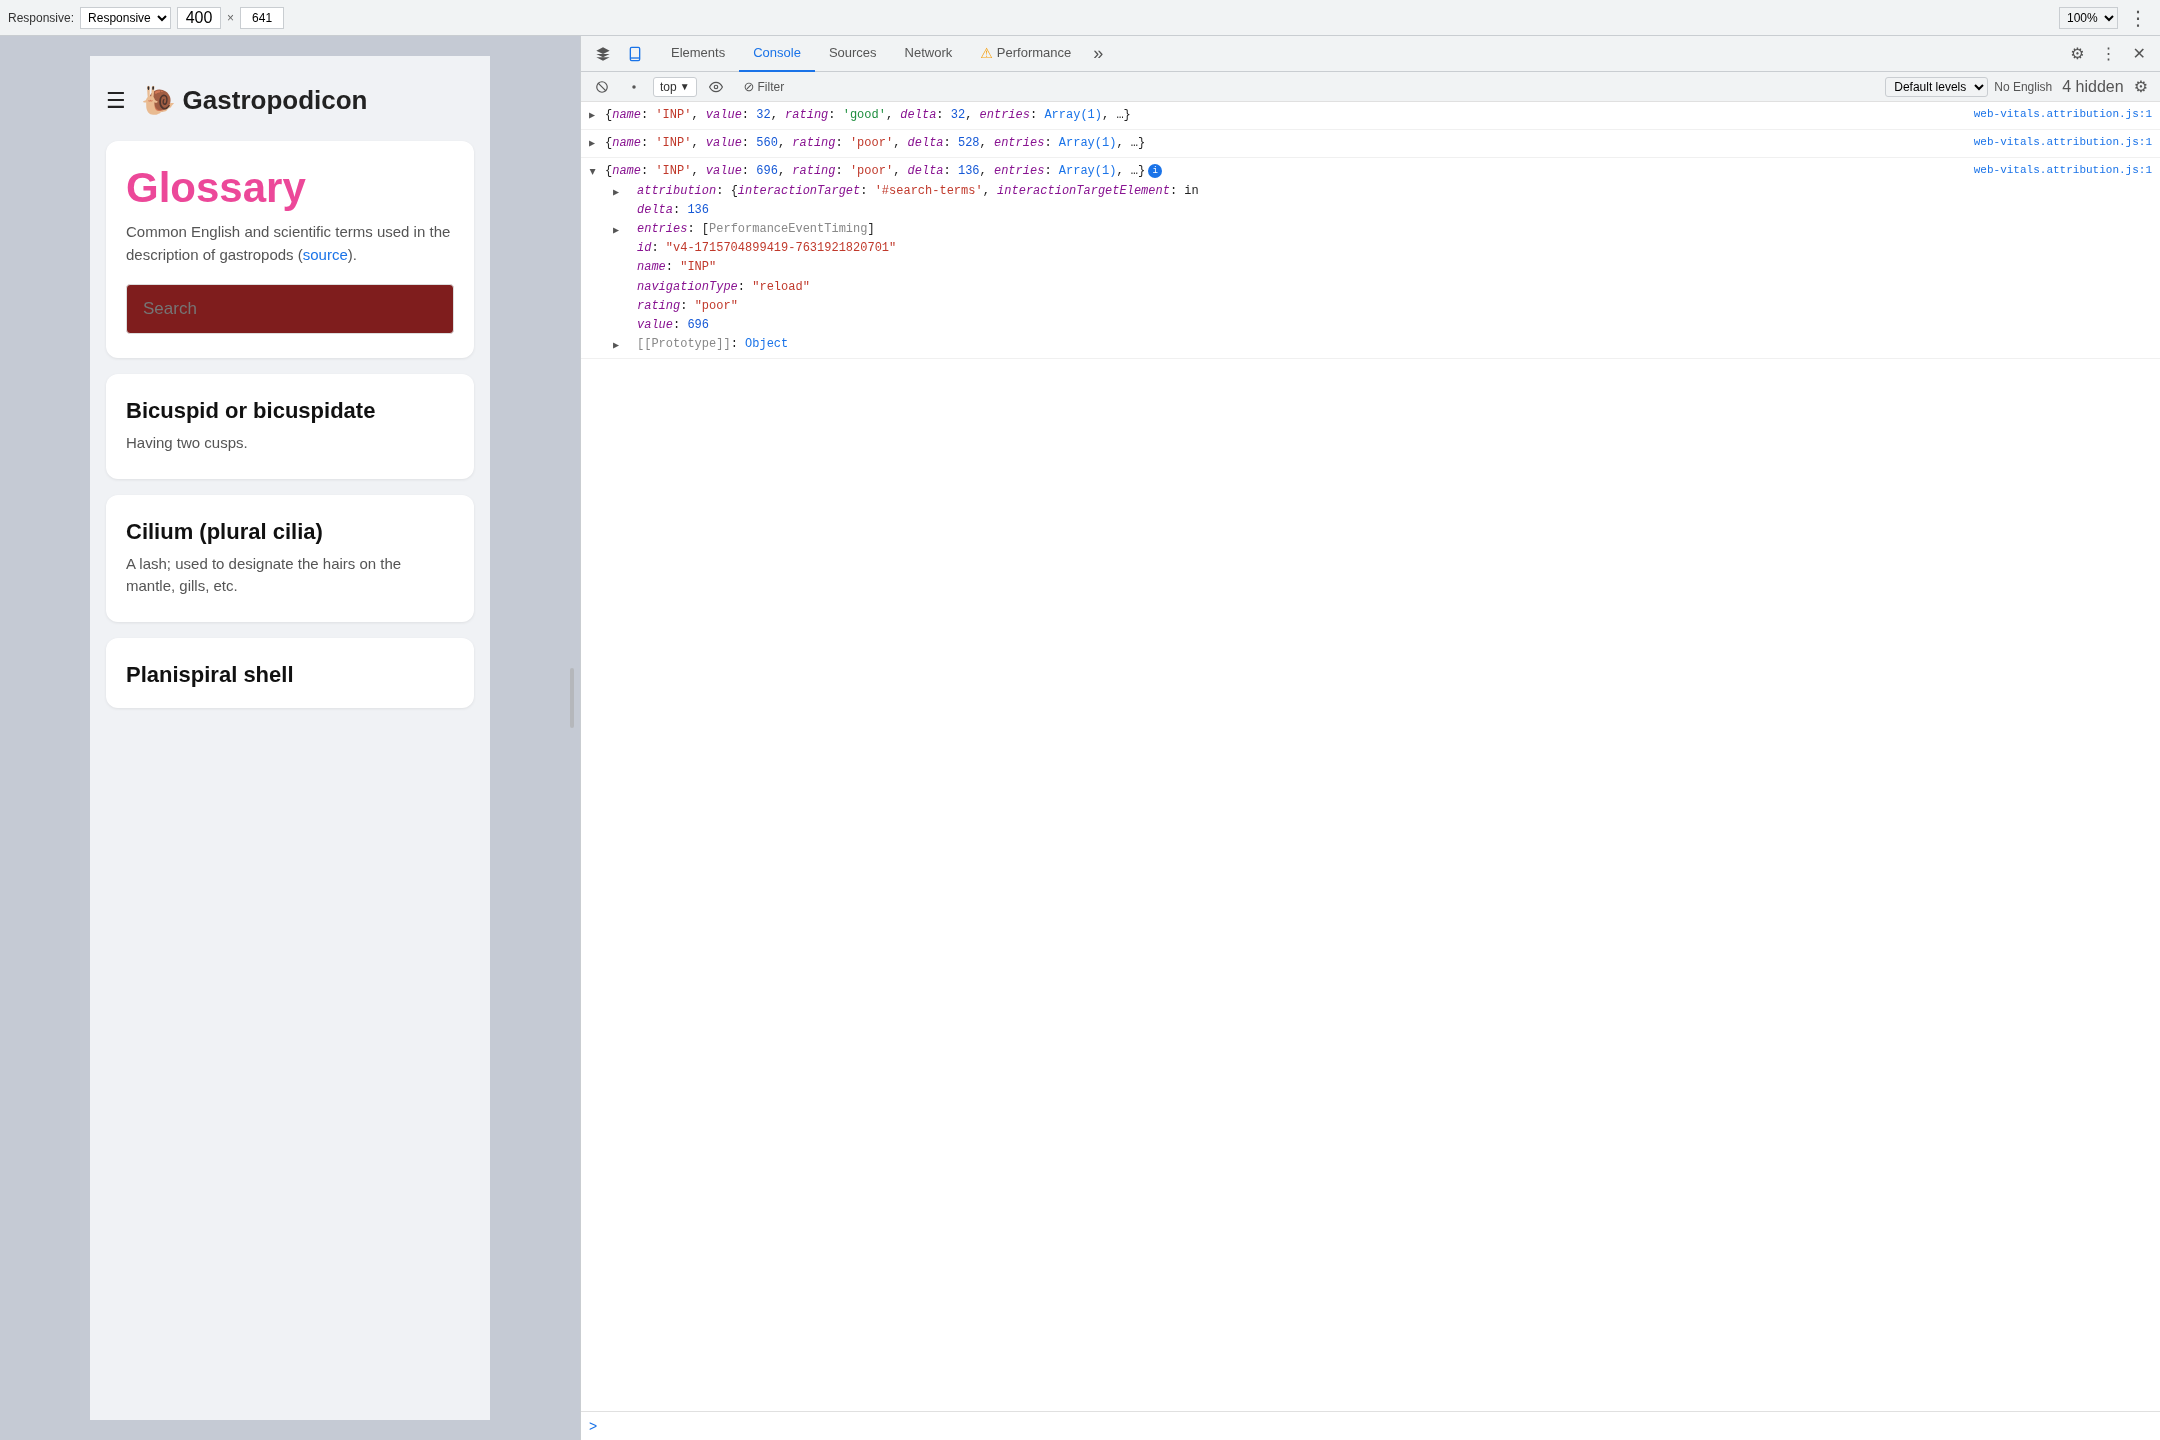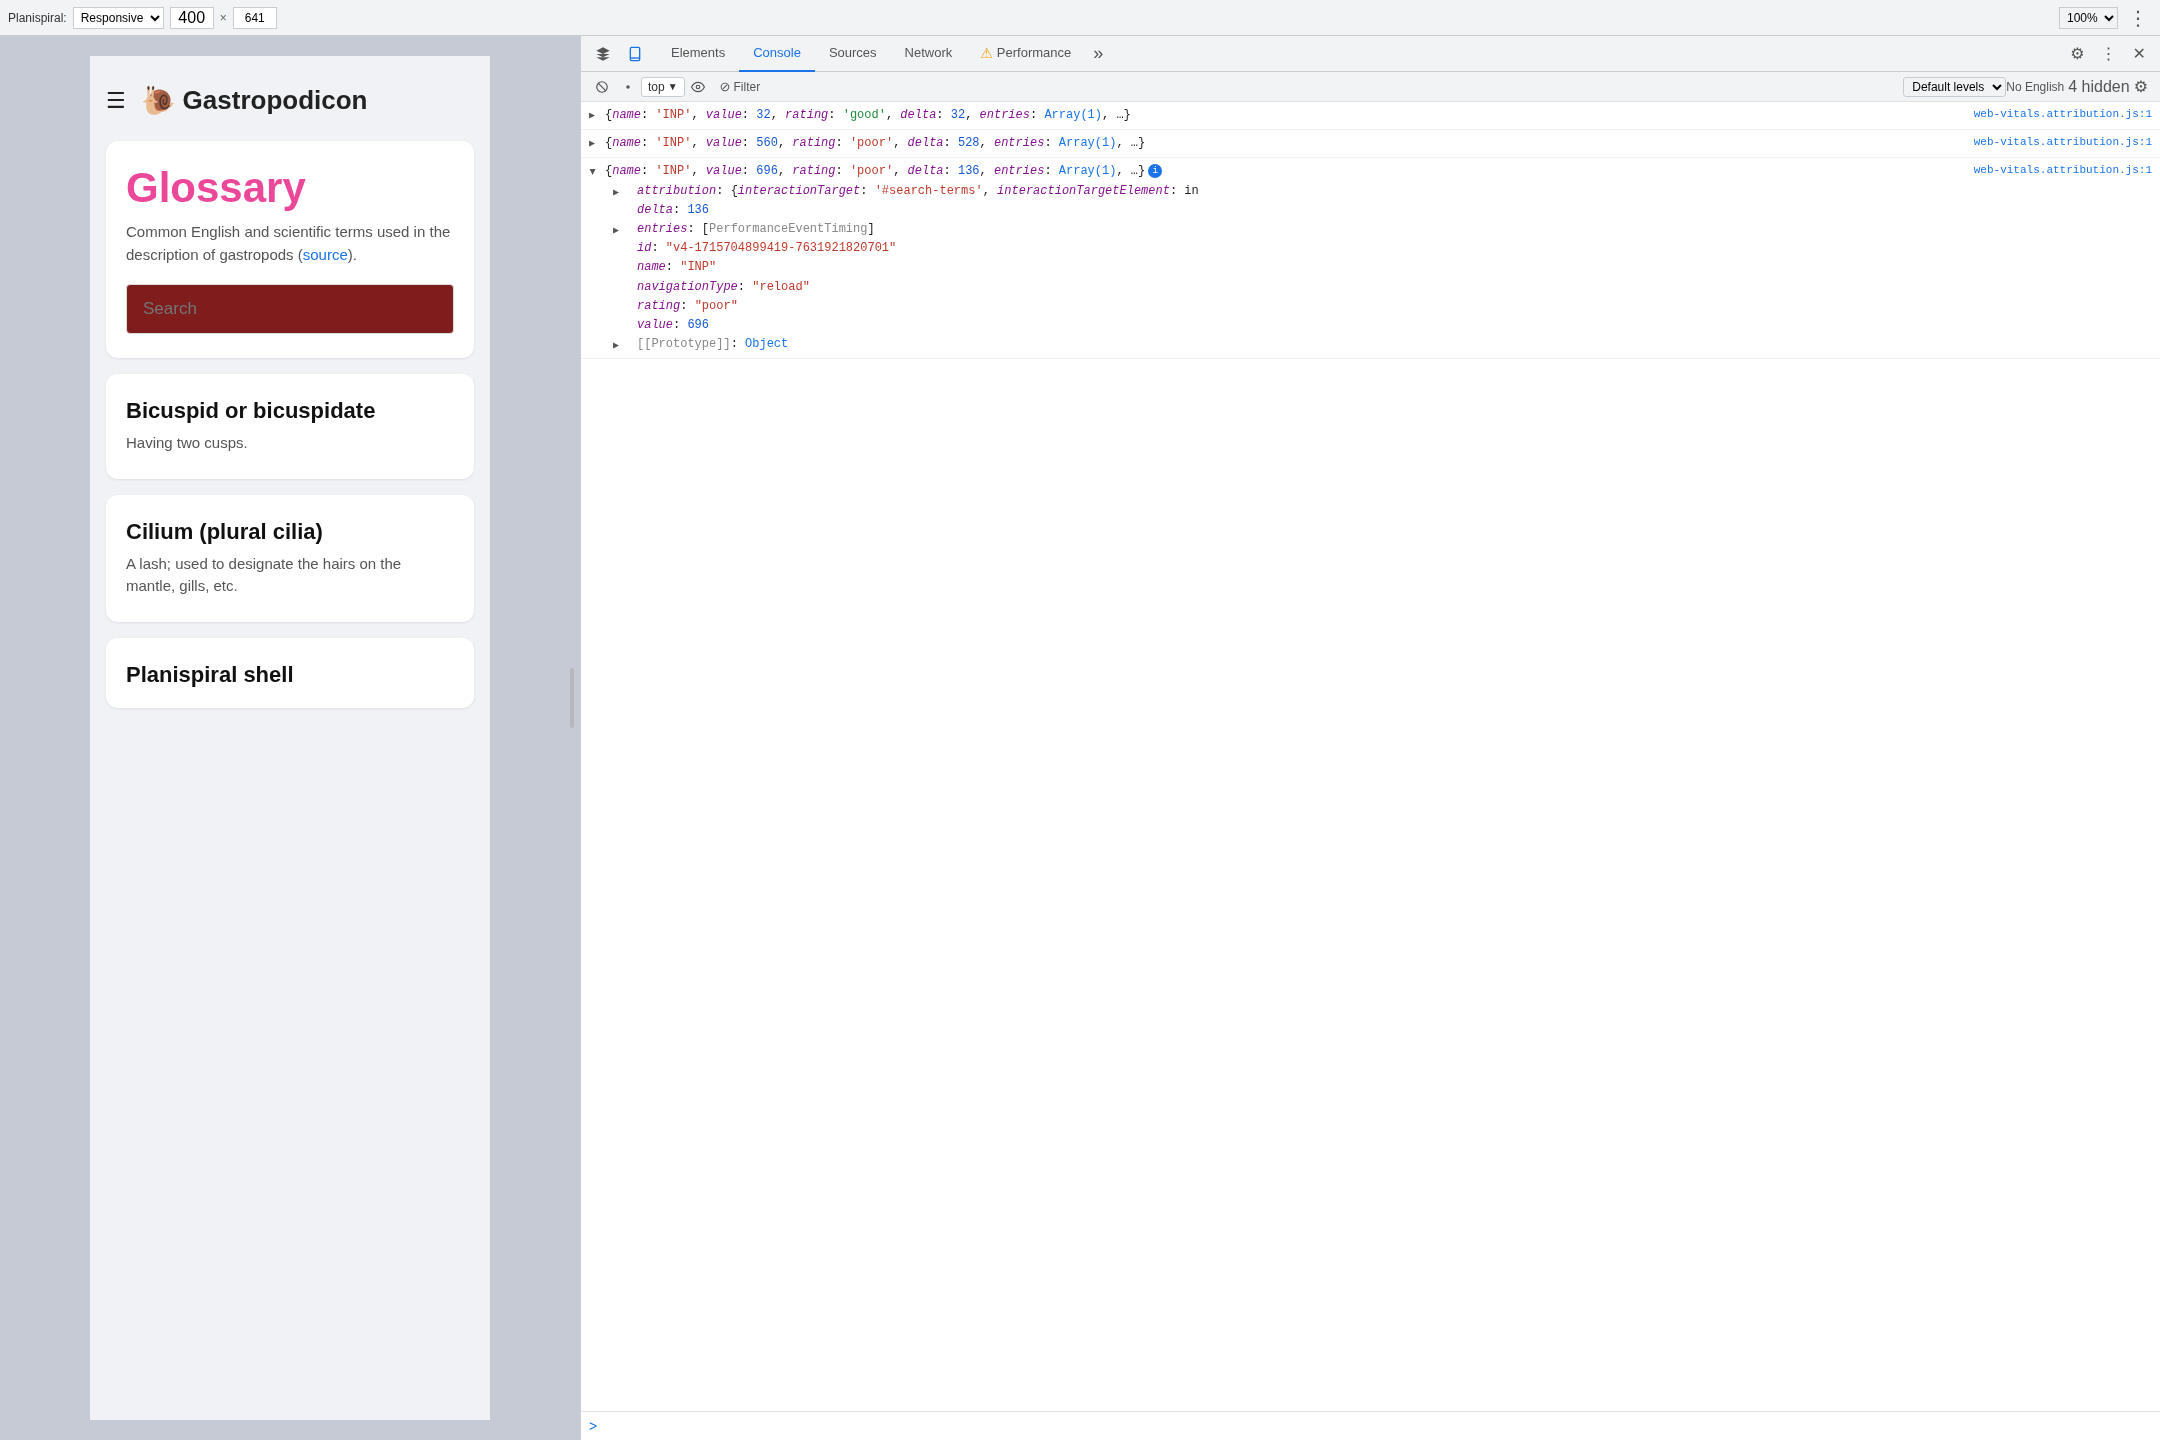--- a/index.html
+++ b/index.html
@@ -221,20 +221,21 @@
     }
 
     
     #console-bar {
       display: flex;
       align-items: center;
       background: #f1f3f4;
       border-bottom: 1px solid #e0e0e0;
       height: 30px;
       padding: 0 8px;
+      gap: 6px;
       flex-shrink: 0;
     }
     .console-bar-btn {
       background: none;
       border: none;
       cursor: pointer;
       color: #555;
       font-size: 13px;
       padding: 2px 6px;
       border-radius: 3px;
@@ -390,21 +391,21 @@
 
     
     #preview::-webkit-scrollbar { width: 6px; }
     #preview::-webkit-scrollbar-track { background: transparent; }
     #preview::-webkit-scrollbar-thumb { background: #999; border-radius: 3px; }
   </style>
 </head>
 <body>
 
 <div id="top-bar">
-  <span style="font-size:12px;color:#333;">Planispiral:</span>
+  <span style="font-size:12px;color:#333;">Responsive:</span>
   <select style="font-size:12px;border:1px solid #c9cdd1;background:white;padding:1px 3px;height:22px;">
     <option>Responsive</option>
   </select>
   <input type="text" value="400" style="width: 44px; font-size: 16px; border: 1px solid rgb(201, 205, 209); padding: 1px 4px; height: 22px; text-align: center;">
   <span style="font-size:12px;color:#666;">×</span>
   <input type="text" value="641" style="width: 44px; font-size: 12px; border: 1px solid rgb(201, 205, 209); padding: 1px 4px; height: 22px; text-align: center;">
   <span style="flex:1;"></span>
   <select style="font-size:12px;background:none;border:1px solid #c9cdd1;padding:1px 3px;height:22px;">
     <option>100%</option>
   </select>

